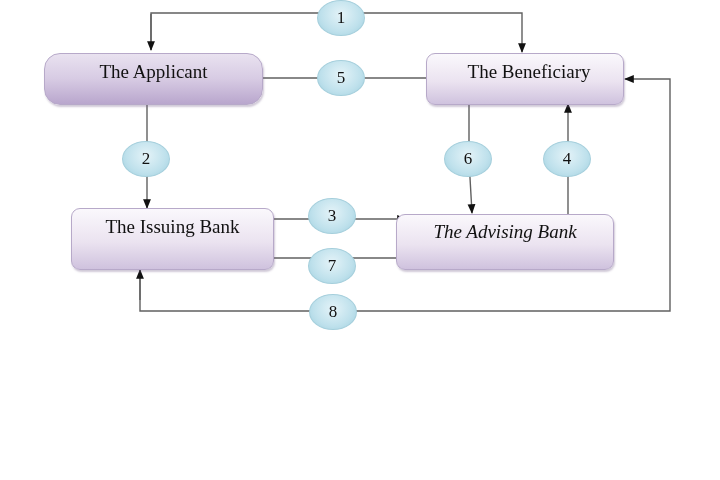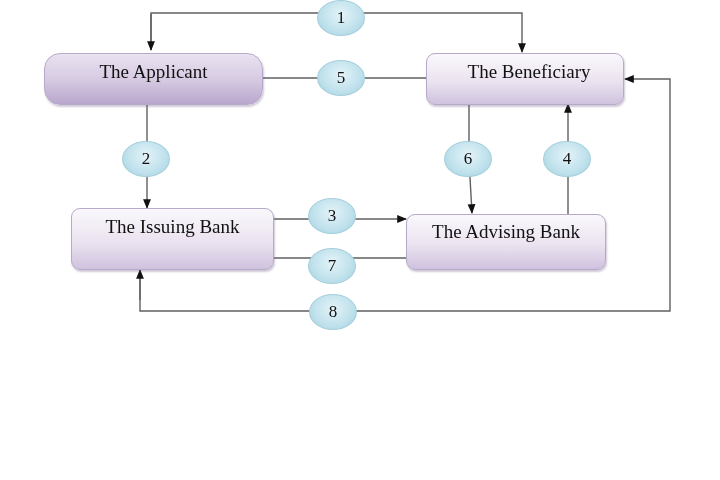--- a/index.html
+++ b/index.html
@@ -67,21 +67,21 @@
 </div>
 
 <div class="node" style="left:426px; top:53px; width:198px; height:52px;padding-left:8px;">
   <span>The Beneficiary</span>
 </div>
 
 <div class="node" style="left:50px; top:208px; width:203px; height:62px;margin-left:21px;">
   <span>The Issuing Bank</span>
 </div>
 
-<div class="node" style="left:406px; top:214px; width:200px; height:56px;">
+<div class="node" style="left:396px; top:214px; width:218px; height:56px;font-style:italic;">
   <span style="margin-top:6px;">The Advising Bank</span>
 </div>
 
 <div class="bubble" style="left:317px; top:0px;">
   <span>1</span>
 </div>
 <div class="bubble" style="left:317px; top:60px;">
   <span>5</span>
 </div>
 <div class="bubble" style="left:122px; top:141px;">

